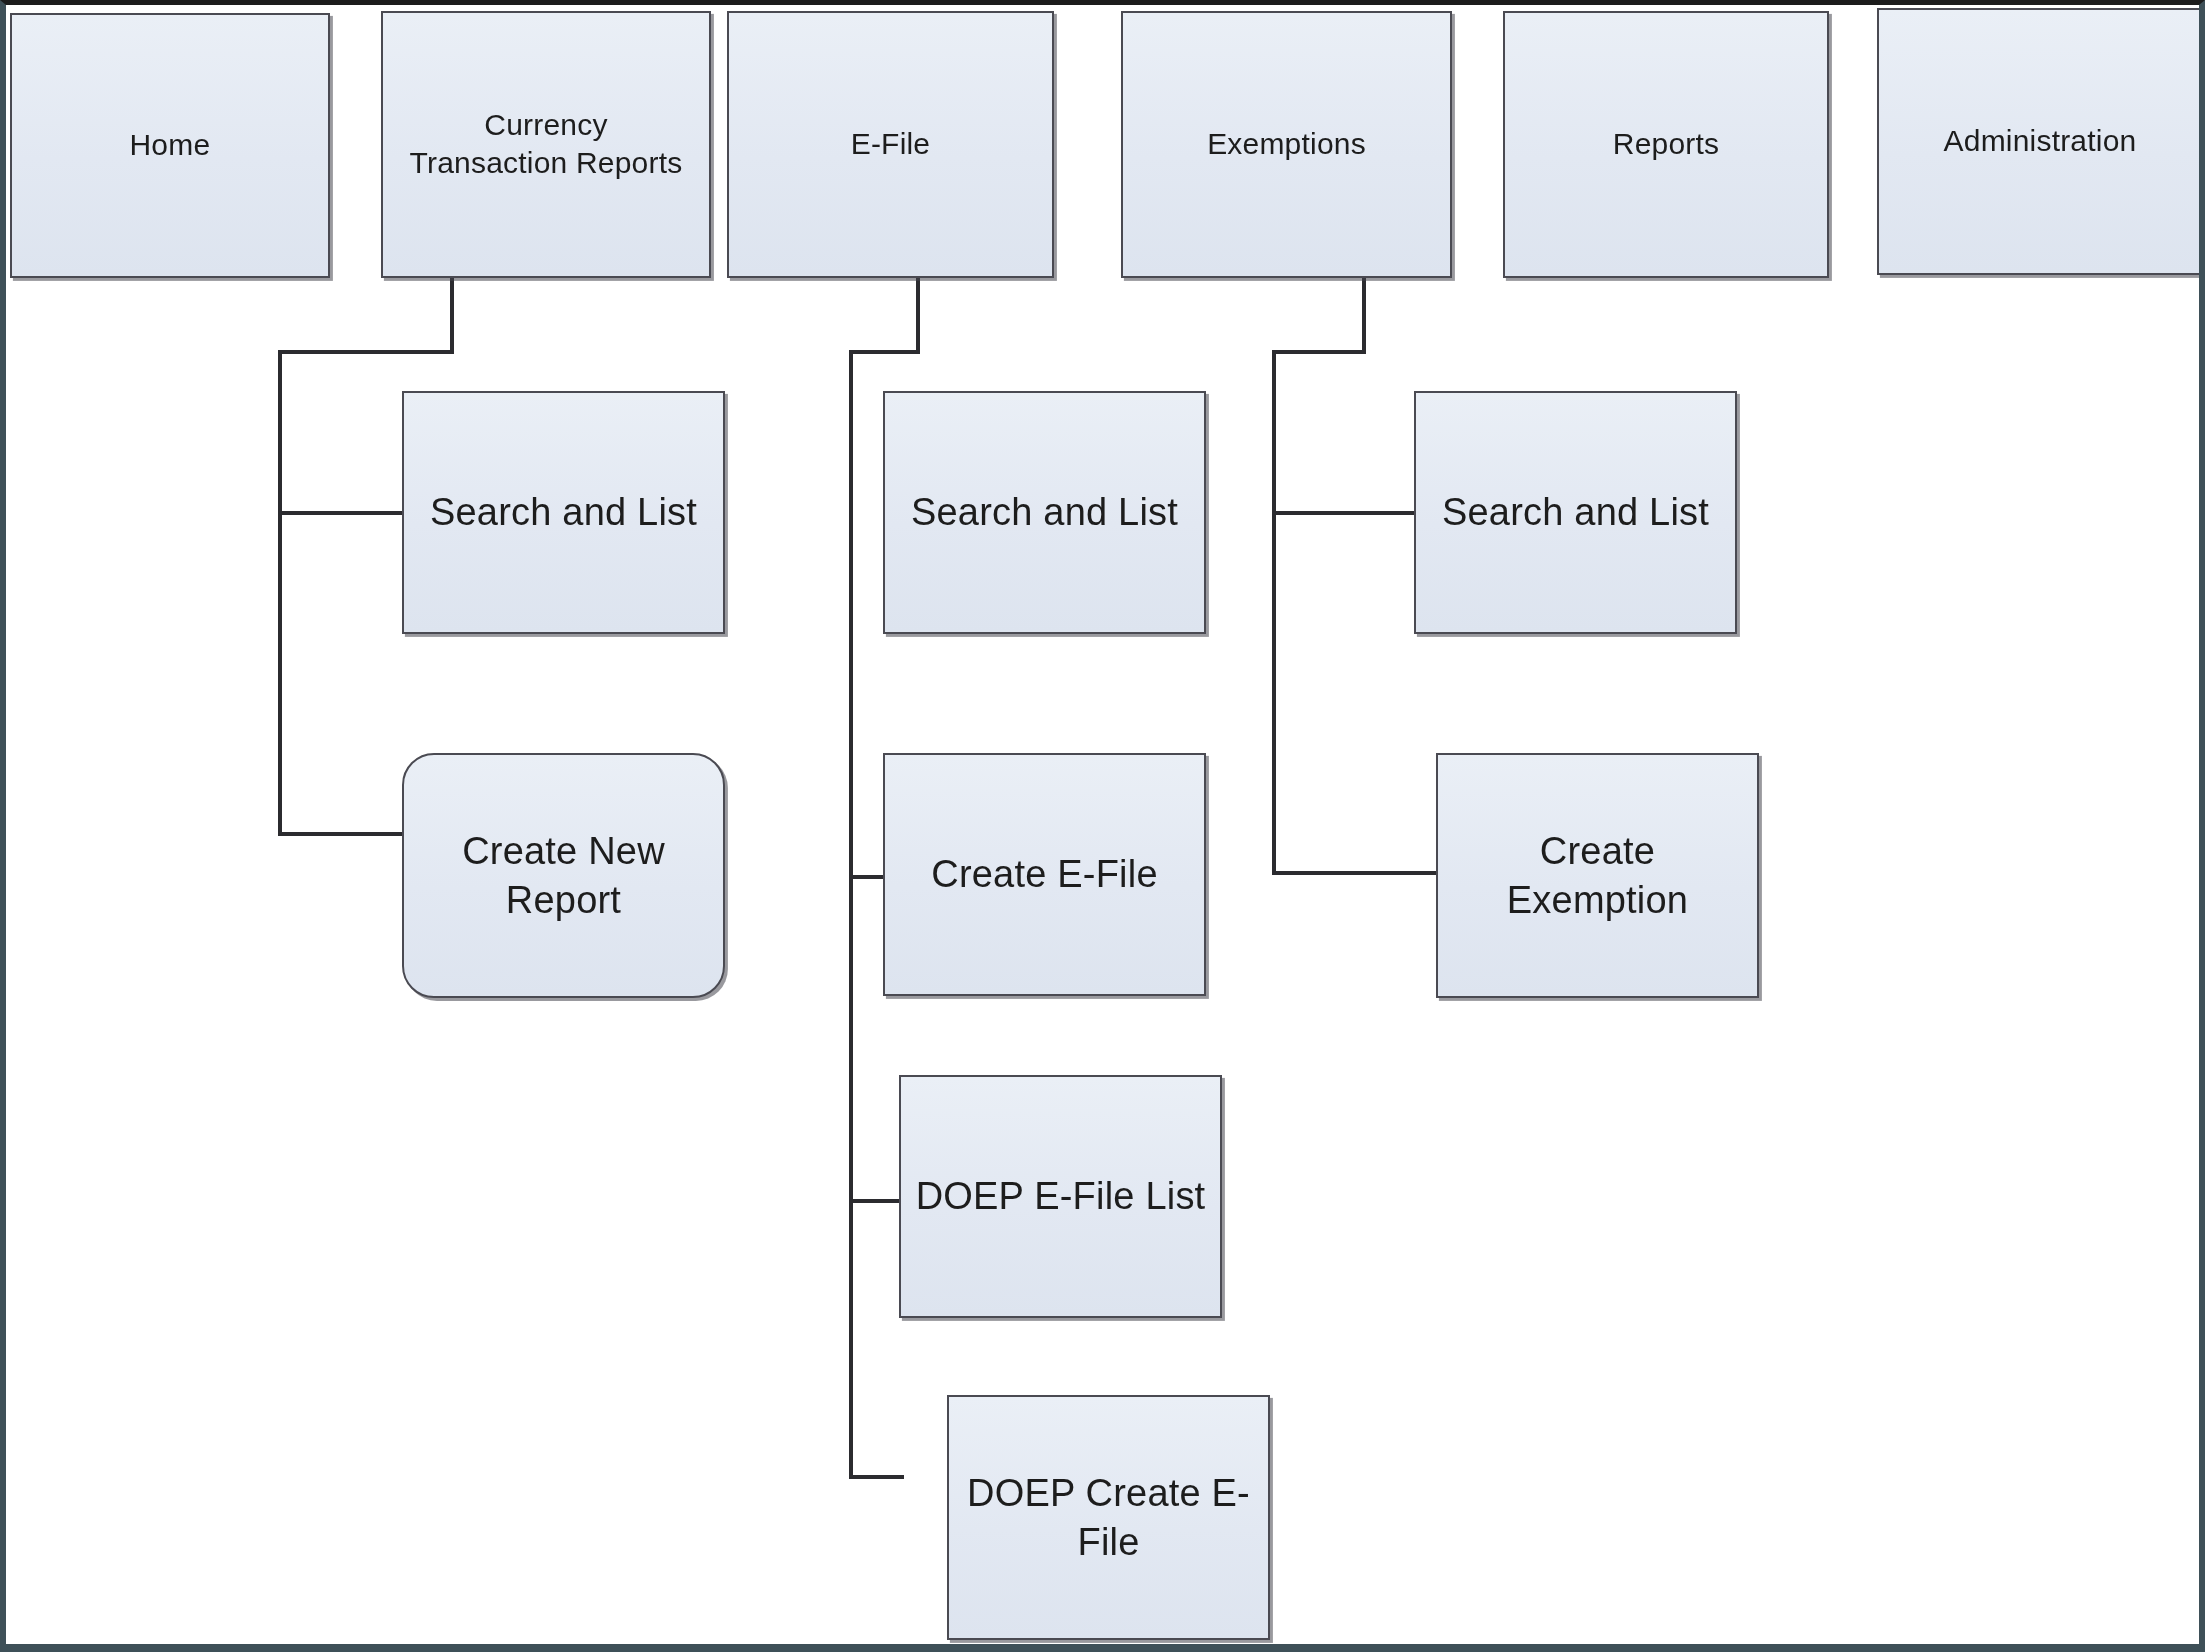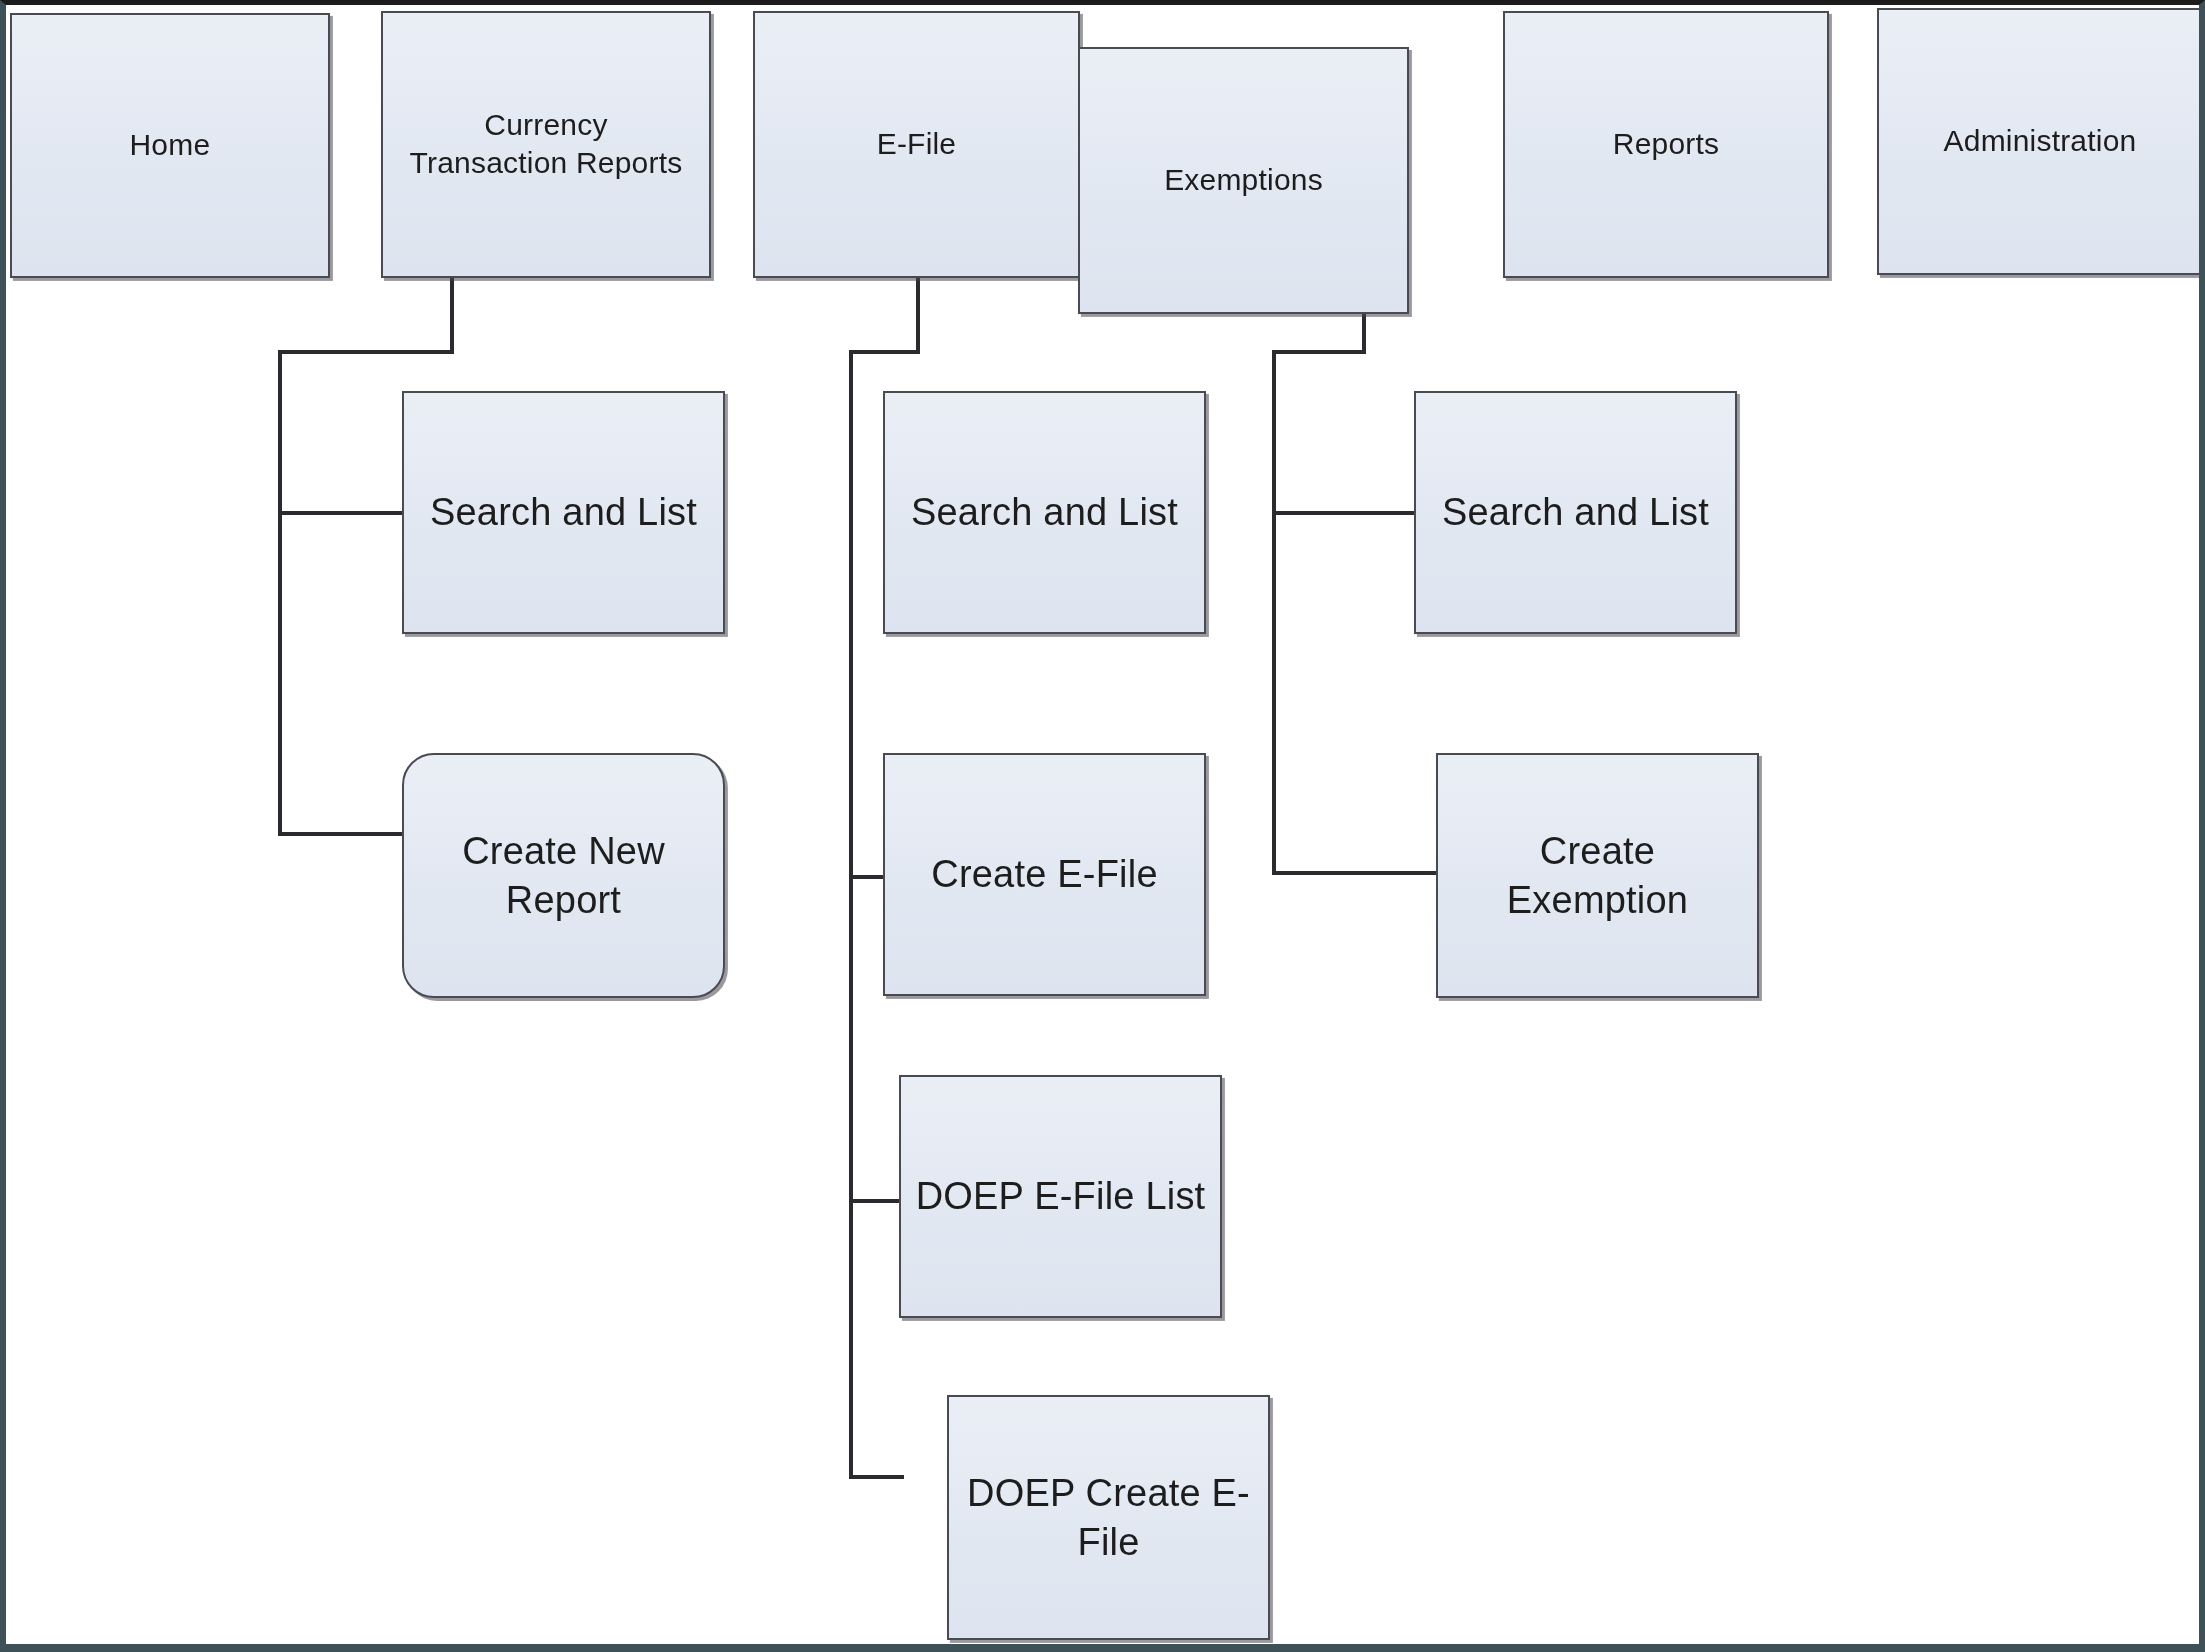--- a/index.html
+++ b/index.html
@@ -89,25 +89,25 @@
 
     <div class="node top" style="left:3.9px; top:7.8px; width:320px; height:265px;">
       <span class="label">Home</span>
     </div>
 
     <div class="node top" style="left:375px; top:5.9px; width:330px; height:267px;">
       <span class="label">Currency
 Transaction Reports</span>
     </div>
 
-    <div class="node top" style="left:747px; top:5.9px; width:327px; height:267px;">
+    <div class="node top" style="left:721px; top:5.9px; width:327px; height:267px;">
       <span class="label">E-File</span>
     </div>
 
-    <div class="node top" style="left:1072px; top:5.9px; width:331px; height:267px;margin-top:36px;">
+    <div class="node top" style="left:1115px; top:5.9px; width:331px; height:267px;">
       <span class="label">Exemptions</span>
     </div>
 
     <div class="node top" style="left:1497px; top:5.9px; width:326px; height:267px;">
       <span class="label">Reports</span>
     </div>
 
     <div class="node top" style="left:1871px; top:2.9px; width:326px; height:267px;justify-content:flex-end;">
       <span class="label">Administration</span>
     </div>

